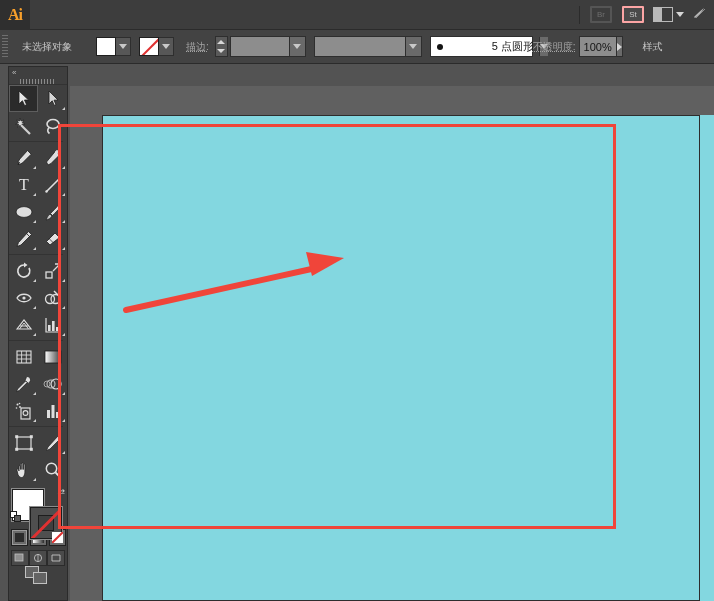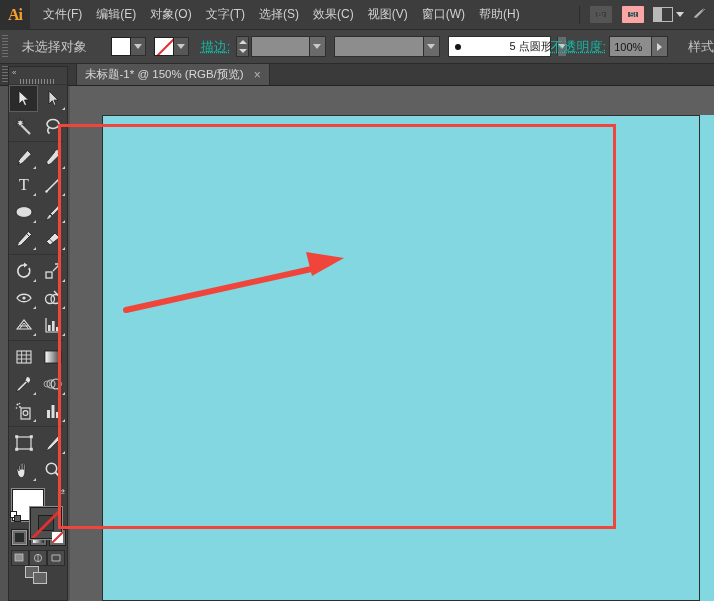--- a/index.html
+++ b/index.html
@@ -32,21 +32,21 @@
     color: #d0d0d0; font-size: 12px; padding: 4px 7px;
     white-space: nowrap; cursor: default;
   }
   .menu-right {
     margin-left: auto; display: flex; align-items: center;
     height: 30px; padding-right: 2px;
   }
   .mr-sep { width: 1px; height: 18px; background: #2b2b2b; margin: 0 5px; }
   .mr-btn {
     width: 22px; height: 17px; margin: 0 5px;
-    border: 6px solid #fca5a5; border-radius: 1px;
+    border: 2px solid #fca5a5; border-radius: 1px;
     color: #c9c9c9; font-size: 8px;
     display: flex; align-items: center; justify-content: center;
     background: #4a4a4a;
   }
   .mr-btn.dim { color: #6e6e6e; border-color: #555; background: transparent; }
   .mr-ws { display: flex; align-items: center; margin: 0 4px; }
   .ws-icon {
     width: 20px; height: 15px; border: 1px solid #b9b9b9;
     display: flex; background: #3d3d3d;
   }
@@ -69,23 +69,23 @@
   }
   .grip {
     width: 10px; height: 34px;
     background:
       repeating-linear-gradient(to bottom, #6f6f6f 0px, #6f6f6f 1px, #434343 1px, #434343 3px);
     background-position: center;
     background-size: 6px 24px;
     background-repeat: no-repeat;
     margin-right: 4px;
   }
-  .opt-label { color: #c6c6c6; font-size: 13px; white-space: nowrap; }
+  .opt-label { color: #c6c6c6; font-size: 10px; white-space: nowrap; }
   .opt-label.link {
-    color: #14b8a6; text-decoration: underline; text-decoration-style: dotted;
+    color: #a3a3a3; text-decoration: underline; text-decoration-style: dotted;
   }
   .swatch-group { display: flex; align-items: center; margin-left: 12px; }
   .swatch-box {
     width: 20px; height: 19px; border: 1px solid #1f1f1f; background: #ffffff;
   }
   .swatch-none {
     width: 20px; height: 19px; border: 1px solid #1f1f1f; background: #ffffff;
     position: relative; overflow: hidden;
   }
   .swatch-none::after {
@@ -125,21 +125,21 @@
     display: flex; align-items: center; justify-content: center;
   }
   .combo.plain { background: #8d8d8d; }
   .combo.white { background: #ffffff; }
   .combo.white .cval { color: #141414; }
   .dot-b {
     width: 6px; height: 6px; border-radius: 50%;
     background: #141414; margin: 0 4px 0 6px; flex: none;
   }
   .opacity-field {
-    width: 60px; height: 21px; background: #8d8d8d; border: 1px solid #2e2e2e;
+    width: 44px; height: 21px; background: #8d8d8d; border: 1px solid #2e2e2e;
     display: flex; align-items: center;
   }
   .opacity-field .ov { flex: 1; color: #141414; font-size: 11px; padding: 0 4px; }
   .opacity-field .obtn {
     width: 16px; height: 100%; background: #6a6a6a; border-left: 1px solid #2e2e2e;
     display: flex; align-items: center; justify-content: center;
   }
   .tri-r { width: 0; height: 0;
     border-top: 4px solid transparent; border-bottom: 4px solid transparent;
     border-left: 5px solid #d8d8d8; }
@@ -289,31 +289,20 @@
   }
   .anno-arrow { position: absolute; left: 120px; top: 240px; pointer-events: none; }
 </style>
 </head>
 <body>
 
 <div id="app">
 
   <div class="menubar">
     <div class="ai-logo">Ai</div>
-    <div class="menu-items">
-      <div class="menu-item">文件(F)</div>
-      <div class="menu-item">编辑(E)</div>
-      <div class="menu-item">对象(O)</div>
-      <div class="menu-item">文字(T)</div>
-      <div class="menu-item">选择(S)</div>
-      <div class="menu-item">效果(C)</div>
-      <div class="menu-item">视图(V)</div>
-      <div class="menu-item">窗口(W)</div>
-      <div class="menu-item">帮助(H)</div>
-    </div>
     <div class="menu-right">
       <div class="mr-sep"></div>
       <div class="mr-btn dim">Br</div>
       <div class="mr-btn">St</div>
       <div class="mr-ws">
         <div class="ws-icon">
             <i></i>
             <i></i>
           </div>
         <div class="caret-d"></div>
@@ -377,27 +366,20 @@
     <div class="opacity-field" style="margin-left:3px;">
       <div class="ov">100%</div>
       <div class="obtn">
           <div class="tri-r"></div>
         </div>
     </div>
 
     <div class="opt-label" style="margin-left:20px;">样式</div>
   </div>
 
-  <div class="tabbar">
-    <div class="tab-grip"></div>
-    <div class="doc-tab">
-      <div class="ttl">未标题-1* @ 150% (RGB/预览)</div>
-      <div class="tclose">×</div>
-    </div>
-  </div>
 
   <div class="canvas-area">
     <div class="artboard"></div>
     <div class="art-right-strip"></div>
   </div>
 
   <div class="toolbar">
     <div class="tb-head">
       <span class="tb-arrows">«</span>
     </div>

